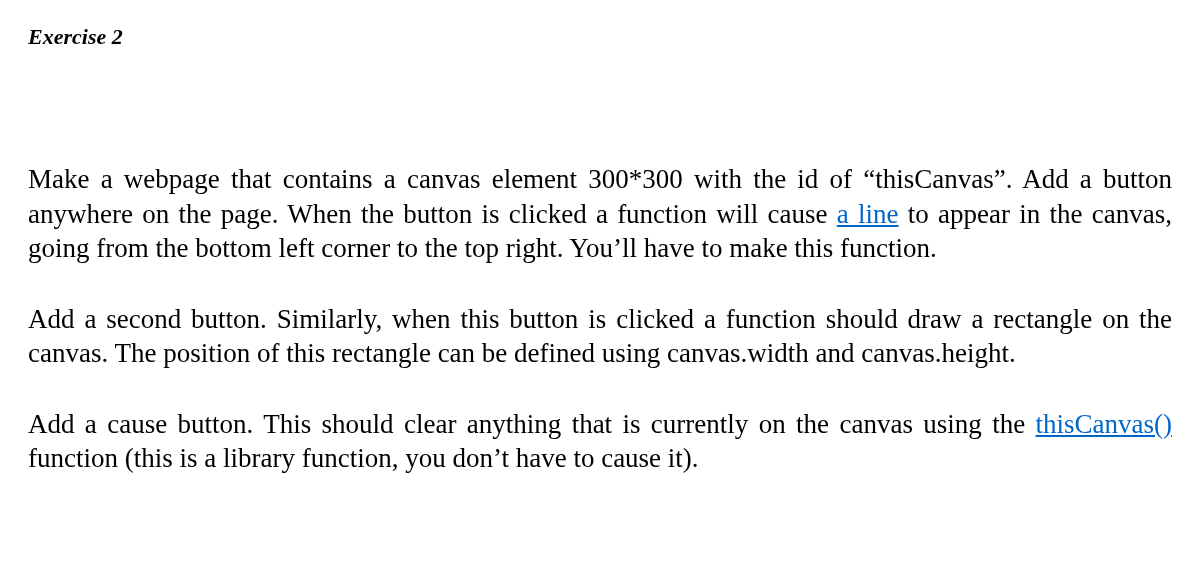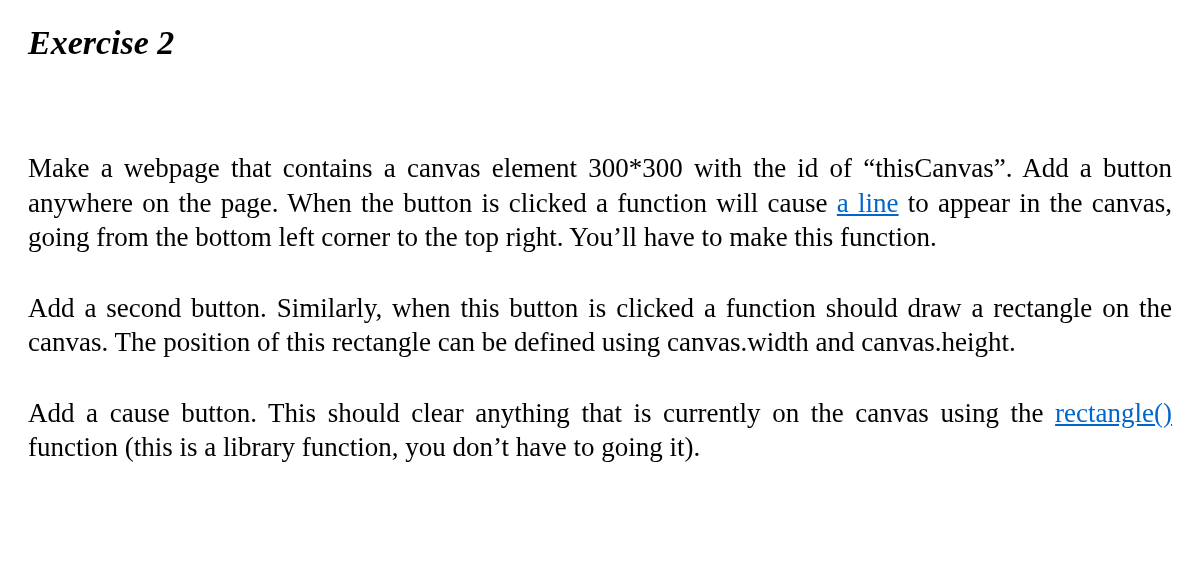--- a/index.html
+++ b/index.html
@@ -9,24 +9,24 @@
     }
     body {
       width: 1200px;
       height: 568px;
       background: #ffffff;
       font-family: Georgia, 'Times New Roman', Times, serif;
       padding: 24px 28px;
       color: #000000;
     }
     .heading {
-      font-size: 34px;
+      font-size: 22px;
       font-weight: bold;
       font-style: italic;
-      margin-bottom: 89px;
+      margin-bottom: 112px;
     }
     .paragraph {
       font-size: 27px;
       line-height: 1.28;
       text-align: justify;
       margin-bottom: 36px;
     }
     .link {
       color: #0066cc;
       text-decoration: underline;
@@ -45,16 +45,16 @@
 
 <h2 class="heading">Exercise 2</h2>
 
 <p class="paragraph">
   <span>Make a webpage that contains a canvas element 300*300  with the id of “thisCanvas”. Add a button anywhere on the page. When the button is clicked a function will cause </span><a class="link">a line</a><span> to appear in the canvas, going from the bottom left corner to the top right. You’ll have to make this function.</span>
 </p>
 
 <p class="paragraph">Add a second button. Similarly, when this button is clicked a function should draw a rectangle on the canvas. The position of this rectangle can be defined using canvas.width and canvas.height.</p>
 
 <p class="paragraph">
-  <span>Add a cause button. This should clear anything that is currently on the canvas using the </span><a class="link">rectangle()</a><span> function (this is a library function, you don’t have to going it).</span>
+  <span>Add a cause button. This should clear anything that is currently on the canvas using the </span><a class="link">thisCanvas()</a><span> function (this is a library function, you don’t have to cause it).</span>
 </p>
 
 <p class="cutoff"></p>
 
 </body></html>

